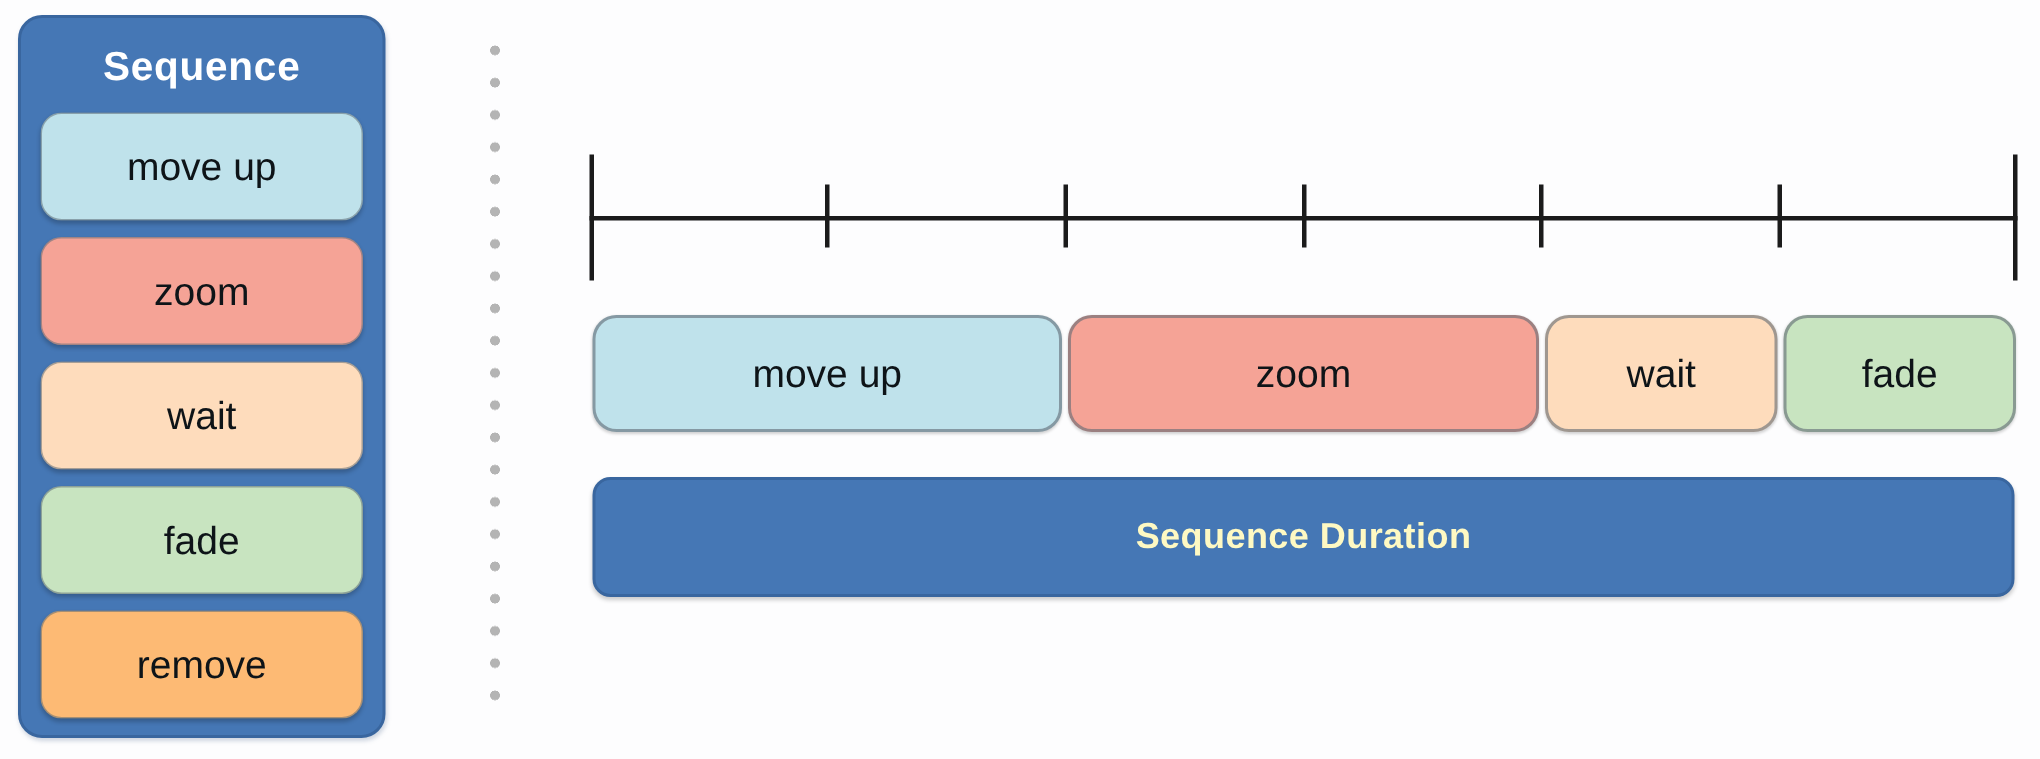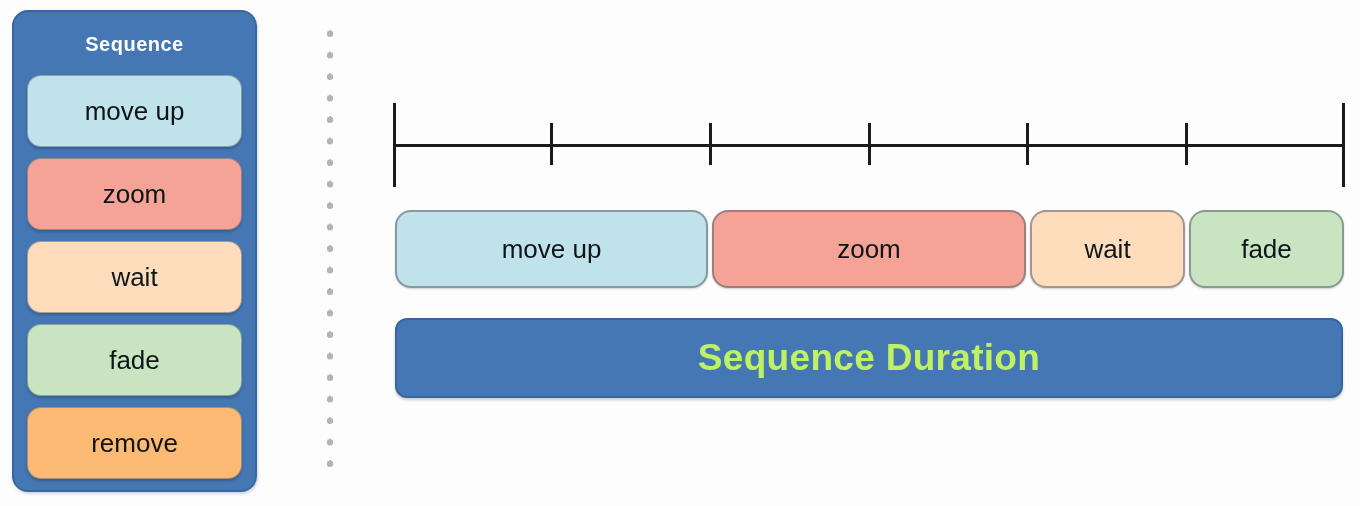--- a/index.html
+++ b/index.html
@@ -11,21 +11,21 @@
   
   .palette{
     position:absolute;left:12px;top:10px;width:245px;height:482px;
     border-radius:16px;border:2px solid #39669f;
     box-sizing:border-box;
     display:flex;flex-direction:column;align-items:center;
     padding-top:12px;gap:11px;
     box-shadow:1px 2px 3px rgba(120,140,170,.35);
   }
   .palette-title{
-    color:#ffffff;font-size:20px;font-weight:bold;line-height:40px;
+    color:#ffffff;font-size:27px;font-weight:bold;line-height:40px;
     text-align:center;letter-spacing:.5px;
   }
   .pal-btn{
     width:215px;height:72px;border-radius:14px;box-sizing:border-box;
     border:1.5px solid rgba(92,108,118,.55);
     display:flex;align-items:center;justify-content:center;
     font-size:26px;color:#0e1418;
     box-shadow:0 2px 3px rgba(0,0,0,.22);
     cursor:pointer;
   }
@@ -64,21 +64,21 @@
   .tl-wait  {left:1030px;width:155px;}
   .tl-fade  {left:1189px;width:155px;}
 
   
   .duration-bar{
     position:absolute;left:395px;top:318px;width:948px;height:80px;
     border-radius:12px;box-sizing:border-box;border:2px solid #39669f;
     display:flex;align-items:center;justify-content:center;
     box-shadow:0 2px 3px rgba(0,0,0,.2);
   }
-  .duration-label{color:#bef264;font-size:37px;font-weight:bold;letter-spacing:.3px;}
+  .duration-label{color:#fef9c3;font-size:24px;font-weight:bold;letter-spacing:.3px;}
 </style>
 </head>
 <body>
 
 <div class="stage">
 
   <div class="palette" style="background-color: rgb(69, 119, 181);">
     <div class="palette-title">Sequence</div>
     <div class="pal-btn" style="background-color: rgb(191, 226, 235);">move up</div>
     <div class="pal-btn" style="background-color: rgb(245, 163, 150);">zoom</div>

